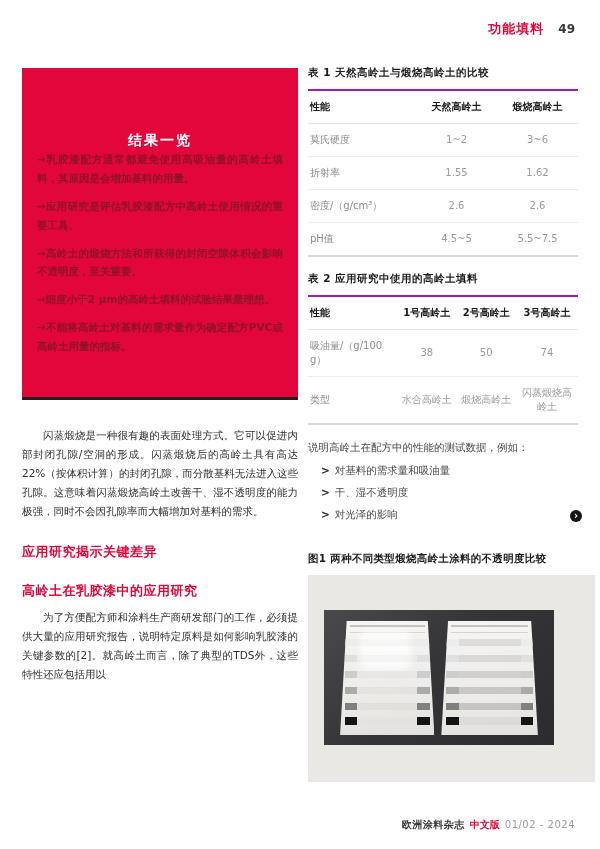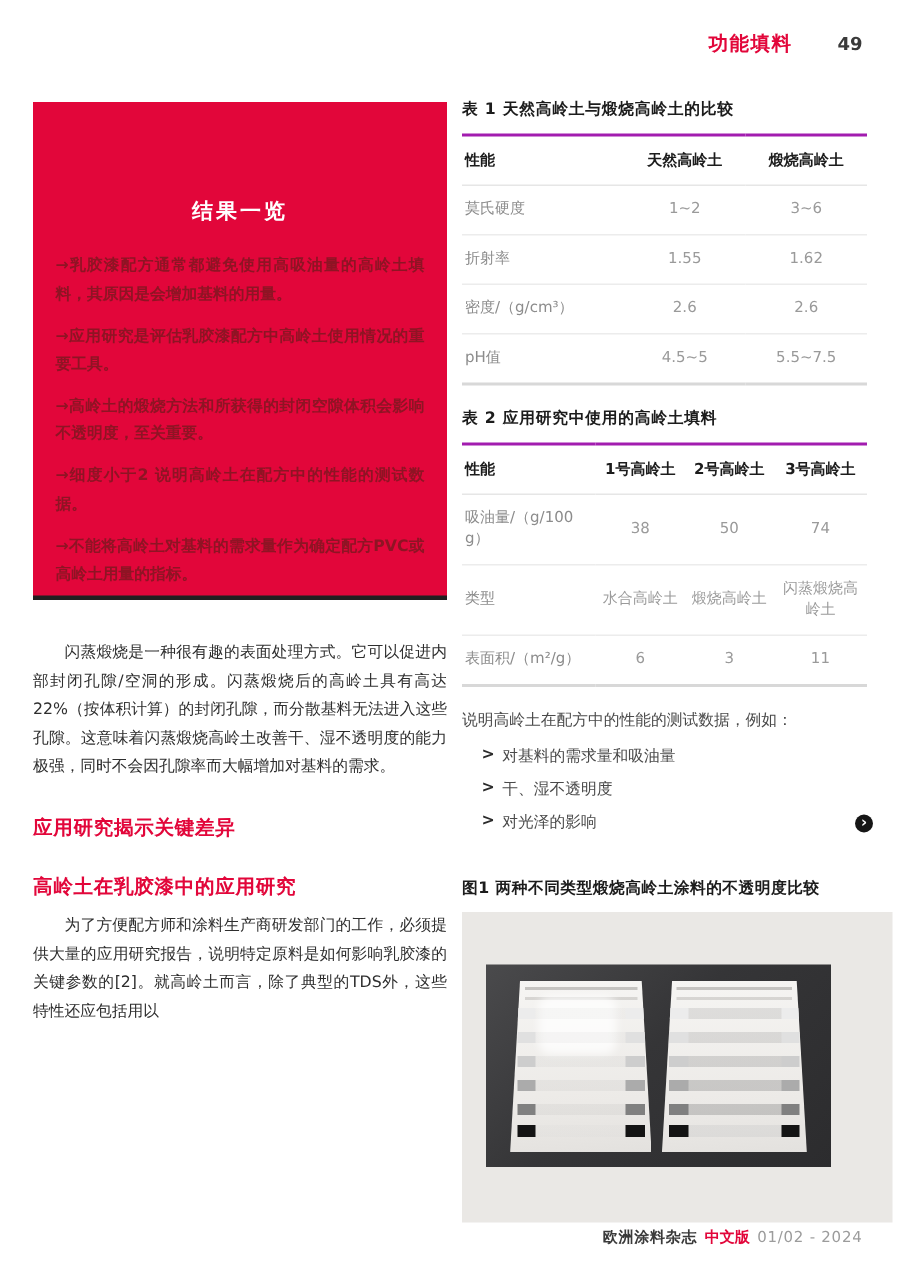--- a/index.html
+++ b/index.html
@@ -5,35 +5,35 @@
   * { margin:0; padding:0; box-sizing:border-box; }
   html,body { width:600px; }
   body {
     font-family:"DejaVu Sans","Liberation Sans",sans-serif;
     background:#ffffff; color:#2e2e2e;
     width:600px; height:849px; position:relative; overflow:hidden;
   }
   .page { position:absolute; inset:0; background:#fff; }
 
   
-  .header { position:absolute; top:20px; right:25px; display:flex; align-items:baseline; gap:30px; }
+  .header { position:absolute; top:20px; right:25px; display:flex; align-items:baseline; gap:14px; }
   .header .section { color:#e2063a; font-weight:bold; font-size:13px; letter-spacing:1px; }
   .header .pageno { color:#3a3a3a; font-weight:bold; font-size:12px; }
 
   
   .left-col { position:absolute; left:22px; top:68px; width:276px; }
 
   .results-box {
     background:#e2063a; height:332px; width:100%;
     border-bottom:3px solid #231f20;
     padding:64px 15px 0 15px; overflow:hidden;
   }
   .results-box h2 {
     color:#ffffff; font-size:14px; font-weight:bold; text-align:center;
-    margin-bottom:18px; letter-spacing:2px;
+    letter-spacing:2px;
   }
   .results-box p {
     color:#8e1424; font-size:10.5px; line-height:1.8; text-align:justify;
     margin-bottom:9px; font-weight:bold;
   }
 
   .body-text {
     font-size:10.5px; line-height:1.82; text-align:justify;
     text-indent:2em; color:#2e2e2e;
   }
@@ -140,21 +140,21 @@
     <span class="section">功能填料</span>
     <span class="pageno">49</span>
   </div>
 
   <div class="left-col">
     <div class="results-box">
       <h2>结果一览</h2>
       <p>→乳胶漆配方通常都避免使用高吸油量的高岭土填料，其原因是会增加基料的用量。</p>
       <p>→应用研究是评估乳胶漆配方中高岭土使用情况的重要工具。</p>
       <p>→高岭土的煅烧方法和所获得的封闭空隙体积会影响不透明度，至关重要。</p>
-      <p>→细度小于2 说明高岭土在配方中的性能的测试数据。</p>
+      <p>→细度小于2 μm的高岭土填料的试验结果最理想。</p>
       <p>→不能将高岭土对基料的需求量作为确定配方PVC或高岭土用量的指标。</p>
     </div>
 
     <p class="body-text p1">闪蒸煅烧是一种很有趣的表面处理方式。它可以促进内部封闭孔隙/空洞的形成。闪蒸煅烧后的高岭土具有高达22%（按体积计算）的封闭孔隙，而分散基料无法进入这些孔隙。这意味着闪蒸煅烧高岭土改善干、湿不透明度的能力极强，同时不会因孔隙率而大幅增加对基料的需求。</p>
     <h3 class="red-heading">应用研究揭示关键差异</h3>
     <h3 class="red-heading">高岭土在乳胶漆中的应用研究</h3>
     <p class="body-text">为了方便配方师和涂料生产商研发部门的工作，必须提供大量的应用研究报告，说明特定原料是如何影响乳胶漆的关键参数的[2]。就高岭土而言，除了典型的TDS外，这些特性还应包括用以</p>
   </div>
 
   <div class="right-col">
@@ -220,26 +220,20 @@
             <td>38</td>
             <td>50</td>
             <td>74</td>
           </tr>
           <tr>
             <td>类型</td>
             <td>水合高岭土</td>
             <td>煅烧高岭土</td>
             <td>闪蒸煅烧高岭土</td>
           </tr>
-          <tr>
-            <td>表面积/（m²/g）</td>
-            <td>6</td>
-            <td>3</td>
-            <td>11</td>
-          </tr>
         </tbody>
       </table>
     </div>
 
     <div class="notes">
       <div class="intro">说明高岭土在配方中的性能的测试数据，例如：</div>
       <div class="note-item">
         <span class="gt">&gt;</span>
         <span>对基料的需求量和吸油量</span>
       </div>

